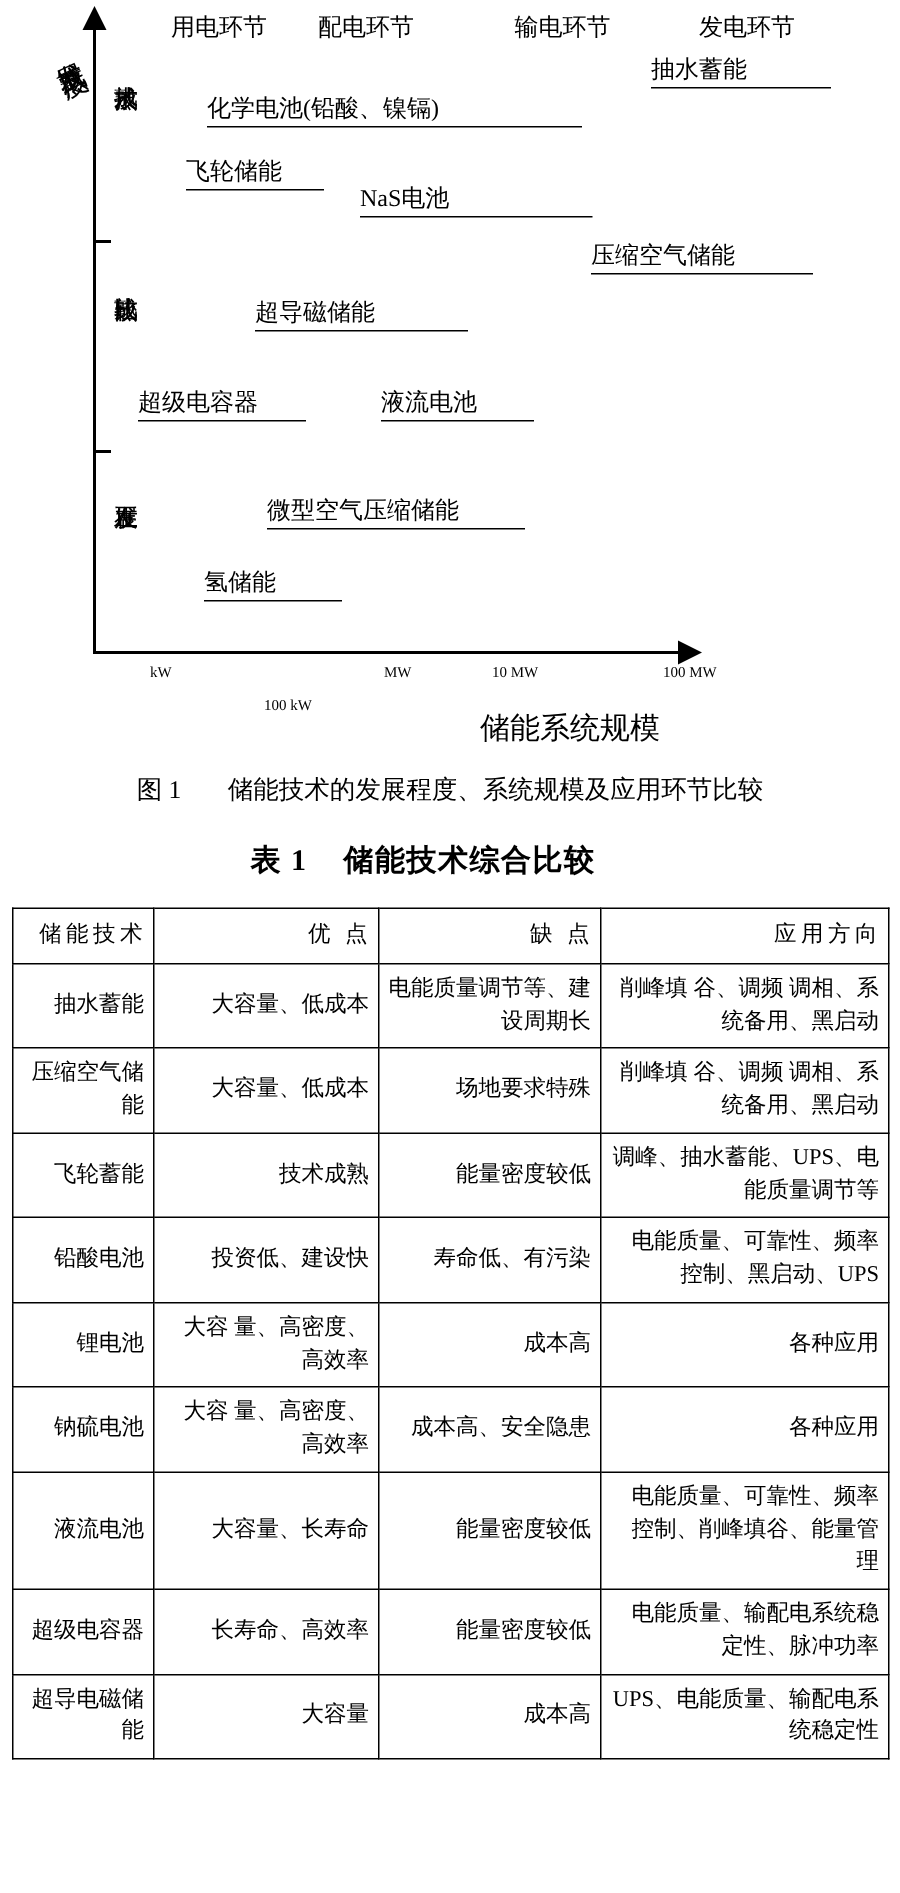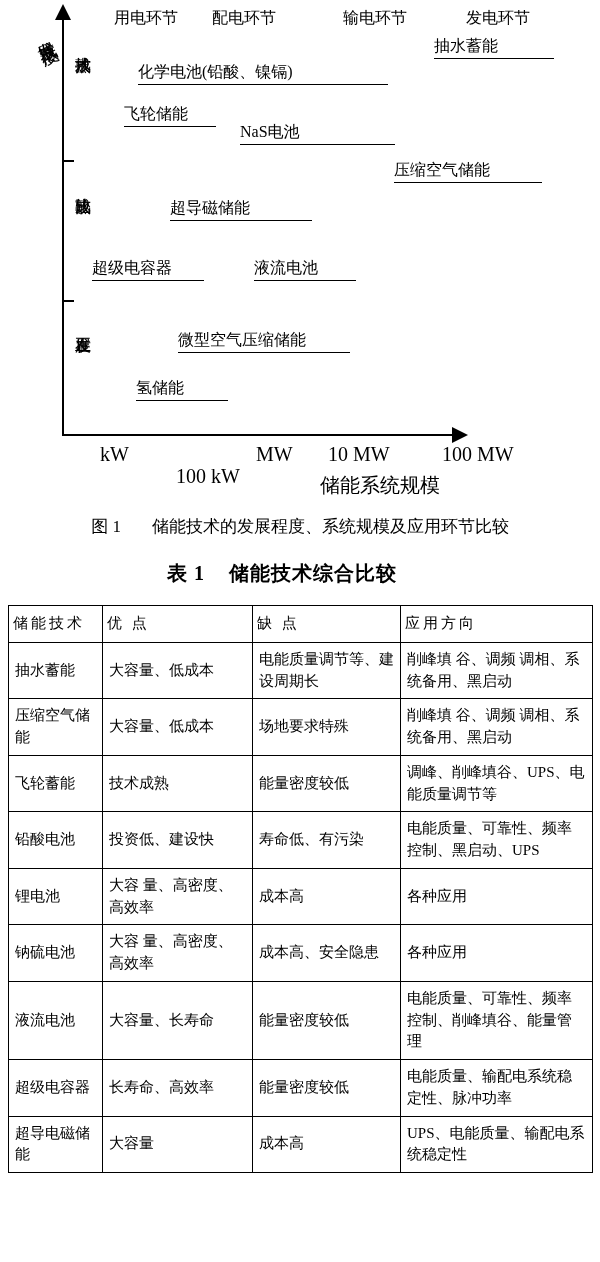--- a/index.html
+++ b/index.html
@@ -101,21 +101,21 @@
   .item {
     position: absolute;
     font-size: 16px;
     white-space: nowrap;
     border-bottom: 1.5px solid #000;
     padding-bottom: 1px;
   }
 
   .xtick {
     position: absolute;
-    font-size: 20px;
+    font-size: 10px;
     white-space: nowrap;
     top: 443px;
   }
   .xaxis-title {
     position: absolute;
     font-size: 20px;
     white-space: nowrap;
     left: 320px;
     top: 472px;
   }
@@ -144,21 +144,21 @@
     top: 605px;
     left: 8px;
     width: 584px;
     border-collapse: collapse;
     font-size: 15px;
     table-layout: fixed;
   }
   table th, table td {
     border: 1px solid #000;
     padding: 6px 6px;
-    text-align: left;
+    text-align: right;
     vertical-align: middle;
     line-height: 1.45;
   }
   table th {
     font-weight: normal;
     letter-spacing: 3px;
     padding: 7px 4px;
   }
   col.c0 { width: 94px; }
   col.c1 { width: 150px; }
@@ -242,21 +242,21 @@
     <tr>
       <td>压缩空气储能</td>
       <td>大容量、低成本</td>
       <td>场地要求特殊</td>
       <td>削峰填 谷、调频 调相、系统备用、黑启动</td>
     </tr>
     <tr>
       <td>飞轮蓄能</td>
       <td>技术成熟</td>
       <td>能量密度较低</td>
-      <td>调峰、削峰填谷、UPS、电能质量调节等</td>
+      <td>调峰、抽水蓄能、UPS、电能质量调节等</td>
     </tr>
     <tr>
       <td>铅酸电池</td>
       <td>投资低、建设快</td>
       <td>寿命低、有污染</td>
       <td>电能质量、可靠性、频率控制、黑启动、UPS</td>
     </tr>
     <tr>
       <td>锂电池</td>
       <td>大容 量、高密度、高效率</td>

